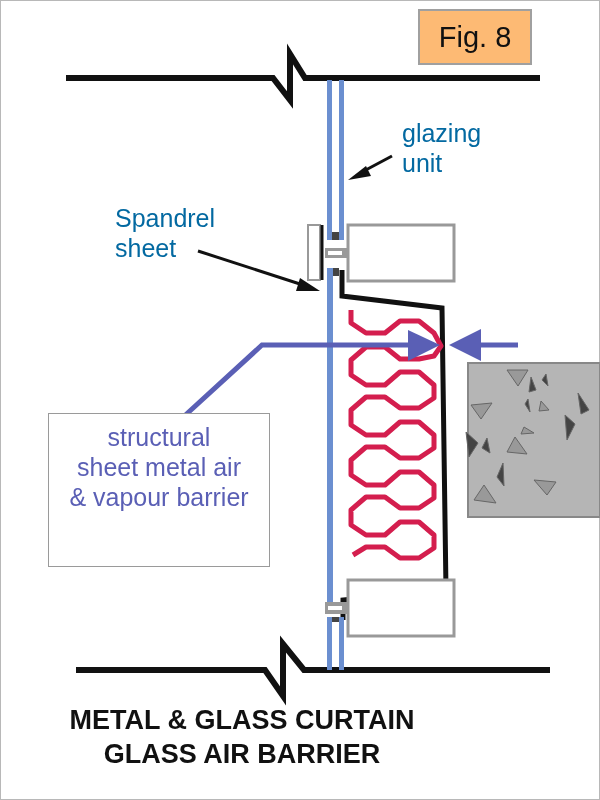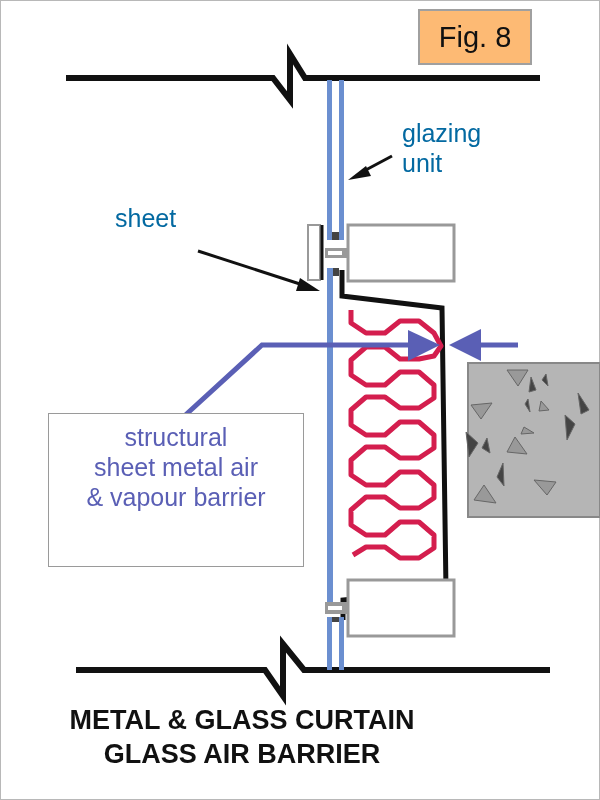--- a/index.html
+++ b/index.html
@@ -2,21 +2,21 @@
 <html><head>
   <meta charset="utf-8">
   <style>
     html, body { margin: 0; padding: 0; background: #ffffff; }
     body { width: 600px; height: 800px; position: relative; overflow: hidden; }
     .frame { position: absolute; left: 0; top: 0; width: 598px; height: 798px; border: 1px solid #b8b8b8; }
     svg { position: absolute; left: 0; top: 0; }
     .fig-box { position: absolute; left: 418px; top: 9px; width: 114px; height: 56px; border: 2px solid #a0a0a0; box-sizing: border-box;
       font-family: "Liberation Sans", sans-serif; font-size: 29px; color: #111; display: flex; align-items: center; justify-content: center; background: #fdba74; }
     .txt { position: absolute; font-family: "Liberation Sans", sans-serif; color: #0369a1; font-size: 25px; line-height: 30px; }
-    .callout-box { position: absolute; left: 48px; top: 413px; width: 256px; height: 154px; border: 1.5px solid #9a9a9a; box-sizing: border-box; background: #fff;
+    .callout-box { position: absolute; left: 48px; top: 413px; width: 222px; height: 154px; border: 1.5px solid #9a9a9a; box-sizing: border-box; background: #fff;
       font-family: "Liberation Sans", sans-serif; color: #5a5fb5; font-size: 25px; line-height: 30px; text-align: center; padding-top: 8px; }
     .callout-box div { white-space: nowrap; }
     .title { position: absolute; left: 0; width: 484px; text-align: center; font-family: "Liberation Sans", sans-serif; font-weight: bold; font-size: 27px; color: #111; line-height: 34px; }
   </style>
 </head>
 <body>
 
 <div class="frame"></div>
 
 <div class="fig-box">Fig. 8</div>
@@ -82,20 +82,21 @@
   <line x1="198" y1="251" x2="303" y2="285" stroke="#111" stroke-width="3"></line>
   <polygon points="320,291 300,278 296,291" fill="#111"></polygon>
 </svg>
 
 <div class="txt" style="left:402px;top:118px;">
   <div>glazing</div>
   <div>unit</div>
 </div>
 
 <div class="txt" style="left:115px;top:203px;">
+  <div>Spandrel</div>
   <div>sheet</div>
 </div>
 
 <div class="callout-box">
   <div>structural</div>
   <div>sheet metal air</div>
   <div>&amp; vapour  barrier</div>
 </div>
 
 <div class="title" style="top:703px;">METAL &amp; GLASS CURTAIN</div>

